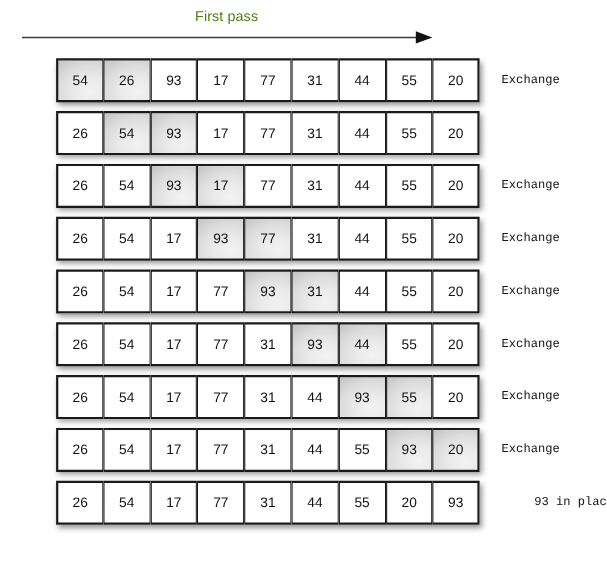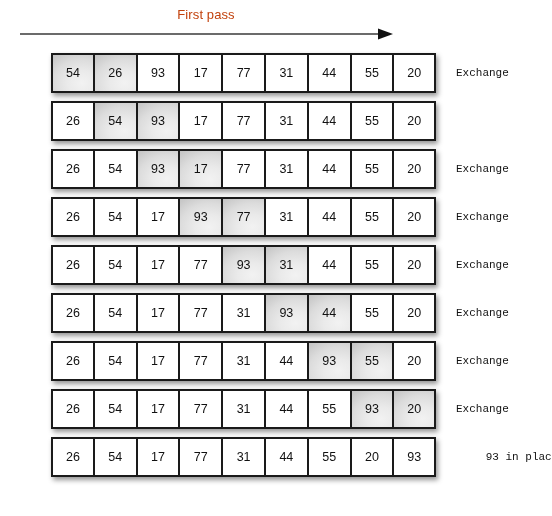--- a/index.html
+++ b/index.html
@@ -24,21 +24,21 @@
 
   
   #pass-title {
     position: absolute;
     left: 0;
     top: 7px;
     width: 412px;
     text-align: center;
     font-family: "Liberation Sans", sans-serif;
     font-size: 13px;
-    color: #c2410c;
+    color: #4d7c0f;
     letter-spacing: 0.1px;
     white-space: nowrap;
   }
 
   
   #pass-arrow {
     position: absolute;
     left: 18px;
     top: 26px;
     width: 378px;

